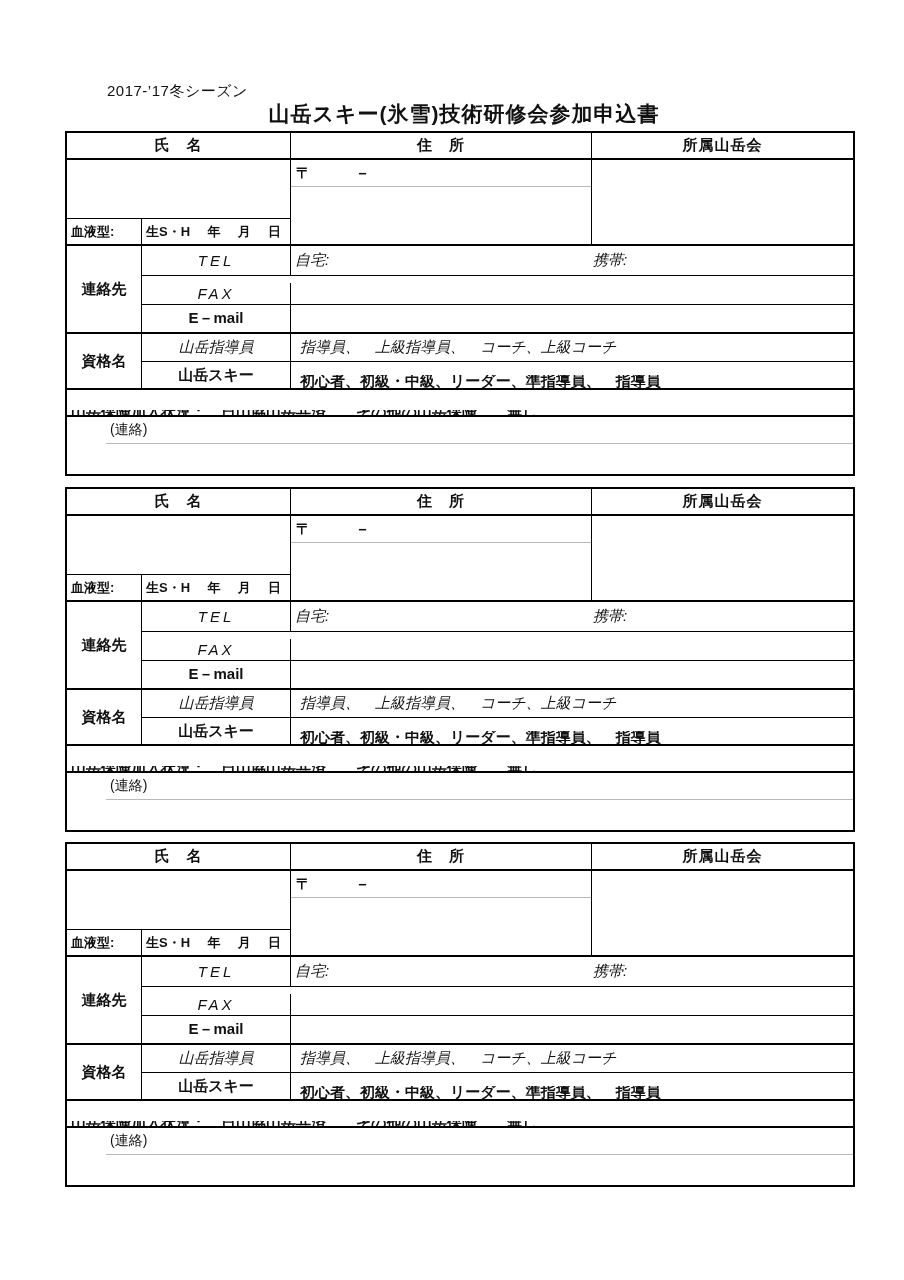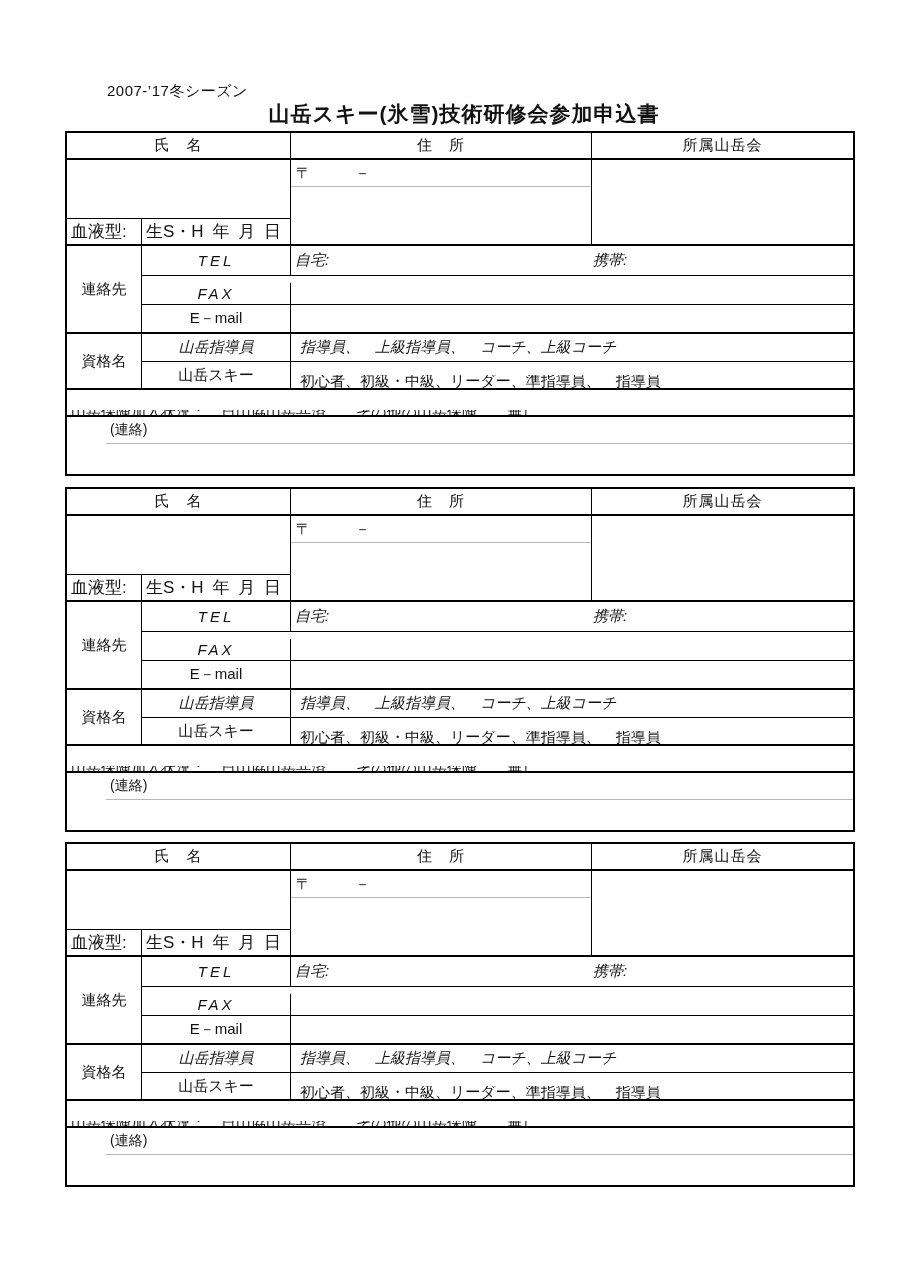--- a/index.html
+++ b/index.html
@@ -14,25 +14,25 @@
   .form-table{
     position:absolute;left:65px;width:790px;height:345px;box-sizing:border-box;
     border:2px solid #000;background:#fff;display:grid;
     grid-template-columns:75px 149px 301px 261px;
     grid-template-rows:27px 59px 27px 30px 29px 29px 28px 28px 27px 27px 30px;
   }
   .t1{top:131px}.t2{top:487px}.t3{top:842px}
   .c{box-sizing:border-box;display:flex;align-items:center;overflow:hidden;font-size:15px;}
   .br{border-right:1px solid #000;}
   .bb{border-bottom:1px solid #000;font-style:italic;}
-  .bb2{border-bottom:2px solid #000;}
+  .bb2{border-bottom:2px solid #000;font-weight:bold;}
   .bbg{border-bottom:1px solid #b8b8b8;margin-left:39px;}
   .center{justify-content:center;}
   .hdr{font-size:15px;letter-spacing:1px;}
-  .small{font-size:17px;}
+  .small{font-size:13px;}
   .pl{padding-left:4px;}
   .pl2{padding-left:9px;}
   .ls{letter-spacing:3px;}
   
   .name-hdr{grid-column:1/3;grid-row:1;}
   .addr-hdr{grid-column:3;grid-row:1;}
   .club-hdr{grid-column:4;grid-row:1;}
   .name-blank{grid-column:1/3;grid-row:2;}
   .addr-cell{grid-column:3;grid-row:2/4;flex-direction:column;align-items:stretch;padding:0;}
   .club-blank{grid-column:4;grid-row:2/4;}
@@ -55,21 +55,21 @@
   .qual-opt0{grid-column:3/5;grid-row:7;}
   .qual-cat1{grid-column:2;grid-row:8;}
   .qual-opt1{grid-column:3/5;grid-row:8;margin-top:13px;}
   .insurance{grid-column:1/5;grid-row:9;margin-top:20px;}
   .notes{grid-column:1/5;grid-row:10;font-size:14px;}
   .empty-row{grid-column:1/5;grid-row:11;}
 </style>
 </head>
 <body>
 
-<div class="season">2007-’17冬シーズン</div>
+<div class="season">2017-’17冬シーズン</div>
 <div class="doc-title">山岳スキー(氷雪)技術研修会参加申込書</div>
 
 <div class="form-table t1">
   <div class="c br bb2 center hdr name-hdr">氏　名</div>
   <div class="c br bb2 center hdr addr-hdr">住　所</div>
   <div class="c bb2 center hdr club-hdr">所属山岳会</div>
 
   <div class="c br bb name-blank"></div>
   <div class="c br bb2 addr-cell">
     <div class="postal-row">

